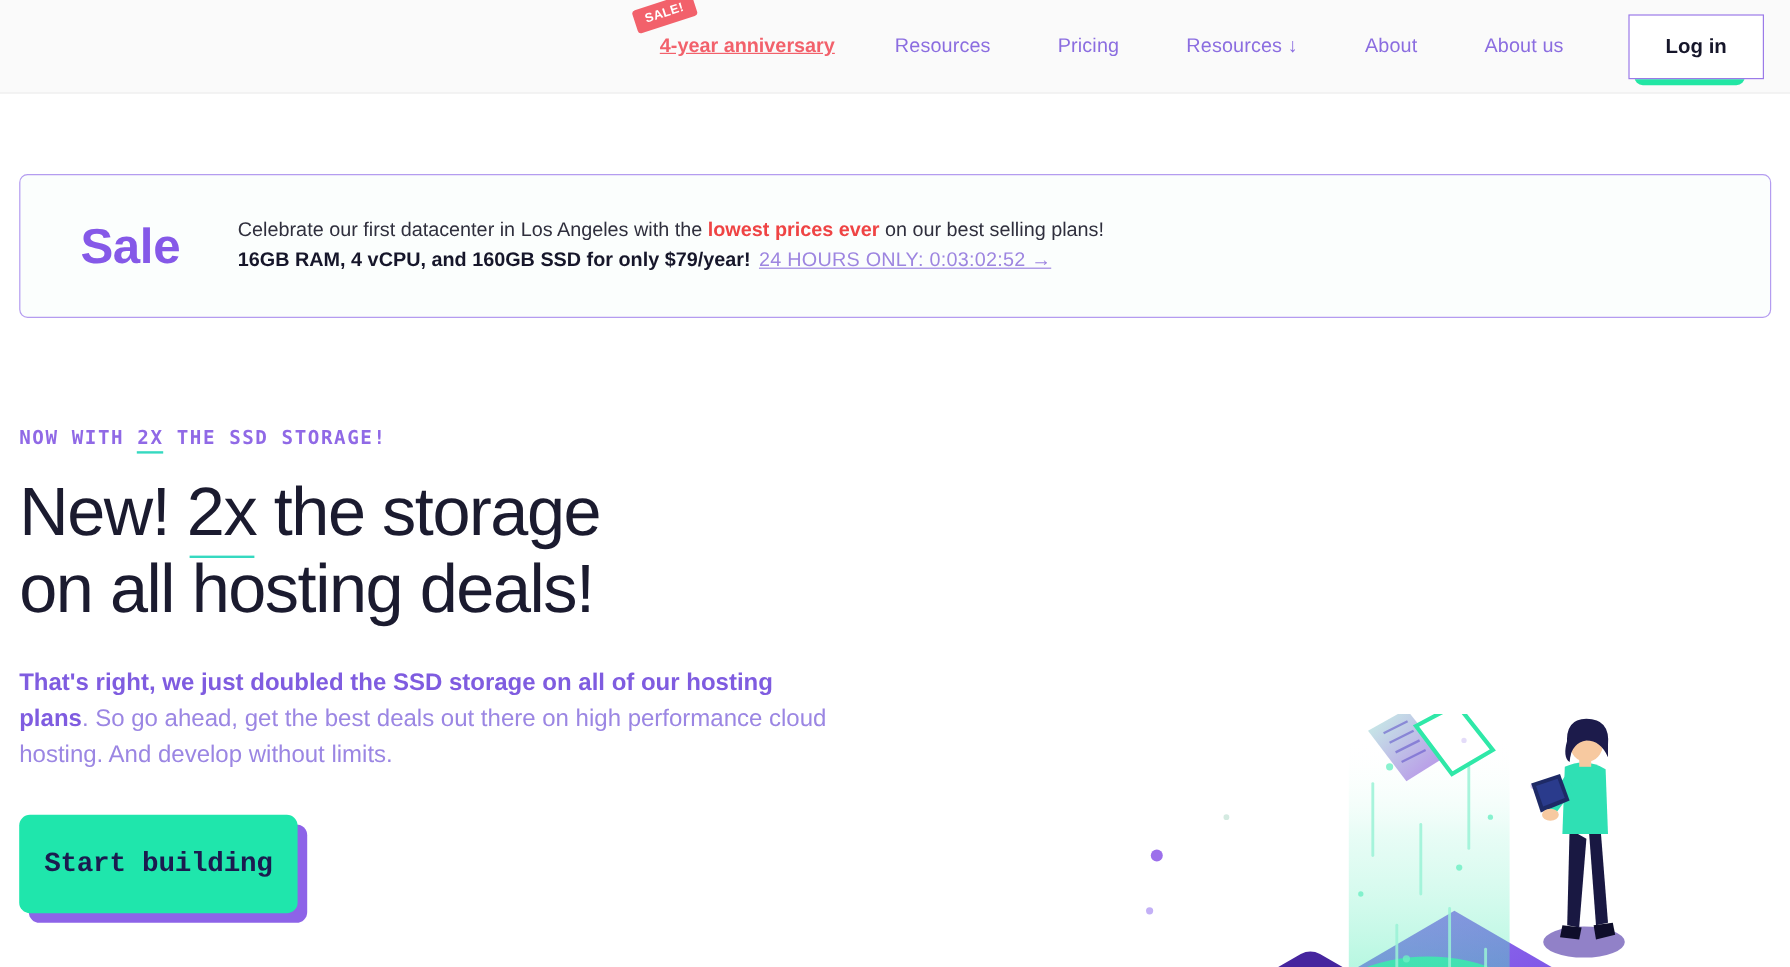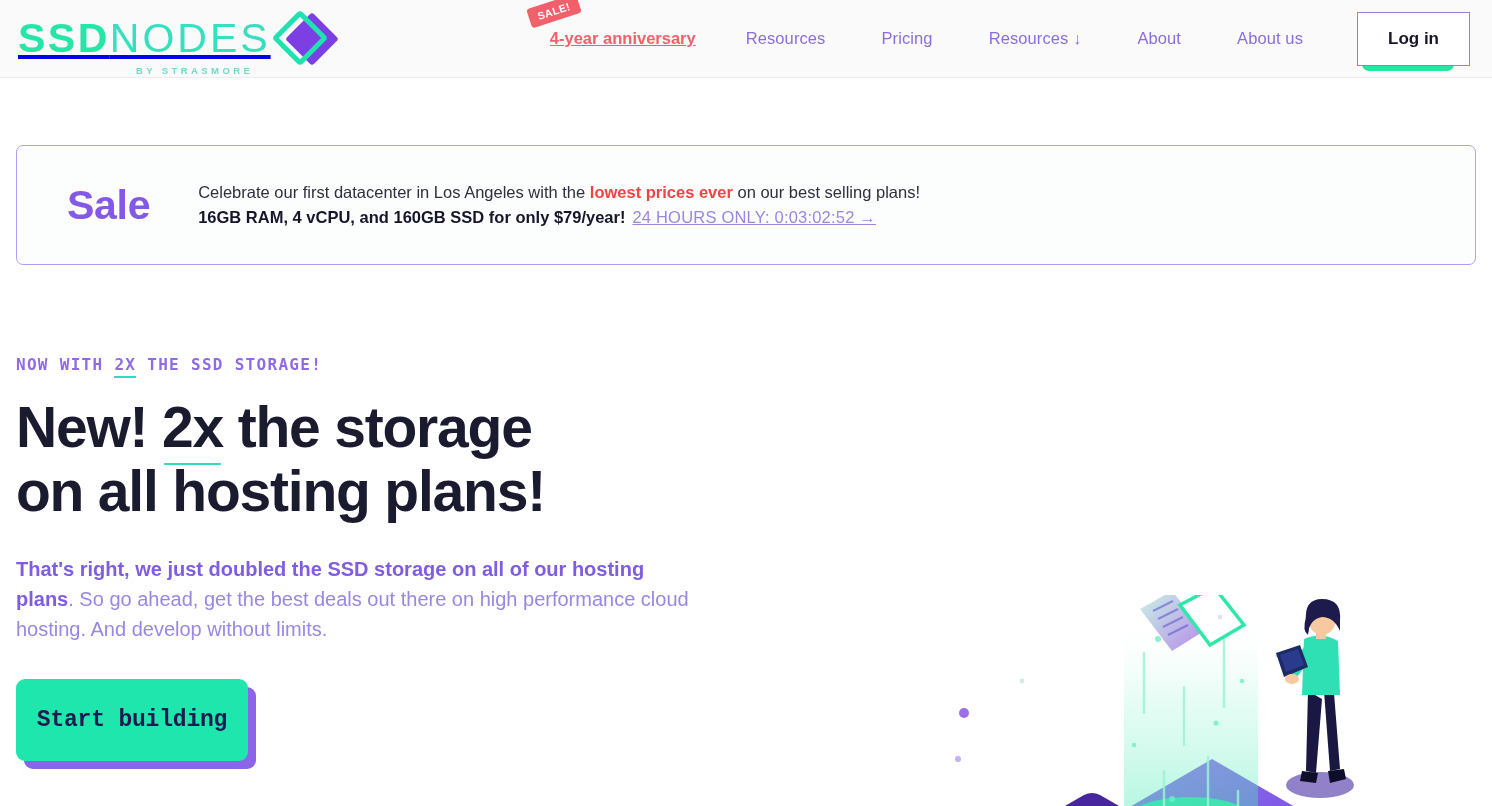--- a/index.html
+++ b/index.html
@@ -109,21 +109,21 @@
   .hero-left { width:720px; padding-top:30px; }
 
   .eyebrow {
     font-family:"DejaVu Sans Mono", monospace;
     font-size:16px; font-weight:bold; letter-spacing:1.3px;
     color:#9069e6; margin-bottom:22px;
   }
   .eyebrow .ul { border-bottom:2px solid #35d9c0; padding-bottom:2px; }
 
   .headline {
-    font-size:57px; font-weight:bold; line-height:1.12;
+    font-size:57px; font-weight:normal; line-height:1.12;
     color:#1b1b2f; letter-spacing:-1.2px; margin-bottom:30px;
   }
   .headline .ul2 {
     position:relative;
   }
   .headline .ul2:after {
     content:""; position:absolute; left:2px; right:2px; bottom:-6px;
     height:2.5px; background:#35d9c0;
   }
 
@@ -151,31 +151,20 @@
     position:absolute; right:0; top:330px;
     width:620px; height:476px;
   }
   .illo { position:absolute; inset:0; }
 </style>
 </head>
 <body>
 
 <div class="nav">
 
-  <a class="logo" href="#">
-    <span class="logo-wordmark">
-      <span class="logo-ssd">SSD</span>
-      <span class="logo-nodes">NODES</span>
-      <span class="logo-sub">BY STRASMORE</span>
-    </span>
-    <span class="logo-diamond">
-      <span class="dia-purple"></span>
-      <span class="dia-teal"></span>
-    </span>
-  </a>
 
   <div class="nav-right">
 
     <span class="nav-sale-wrap">
       <span class="sale-badge">SALE!</span>
       <a class="nav-sale" href="#">4-year anniversary</a>
     </span>
 
     <a class="nav-item" href="#">Resources</a>
     <a class="nav-item" href="#">Pricing</a>
@@ -206,21 +195,21 @@
 
 <div class="hero">
   <div class="hero-left">
 
     <div class="eyebrow">
       <span>NOW WITH </span><span class="ul">2X</span><span> THE SSD STORAGE!</span>
     </div>
 
     <h1 class="headline">
       <span>New! </span><span class="ul2">2x</span><span> the storage</span><br>
-      <span>on all hosting plans!</span>
+      <span>on all hosting deals!</span>
     </h1>
 
     <p class="lede">
       <b>That's right, we just doubled the SSD storage on all of our hosting plans</b><span>. So go ahead, get the best deals out there on high performance cloud hosting. And develop without limits.</span>
     </p>
 
     <div class="cta-wrap">
       <span class="cta-shadow"></span>
       <button class="cta-btn">Start building</button>
     </div>

